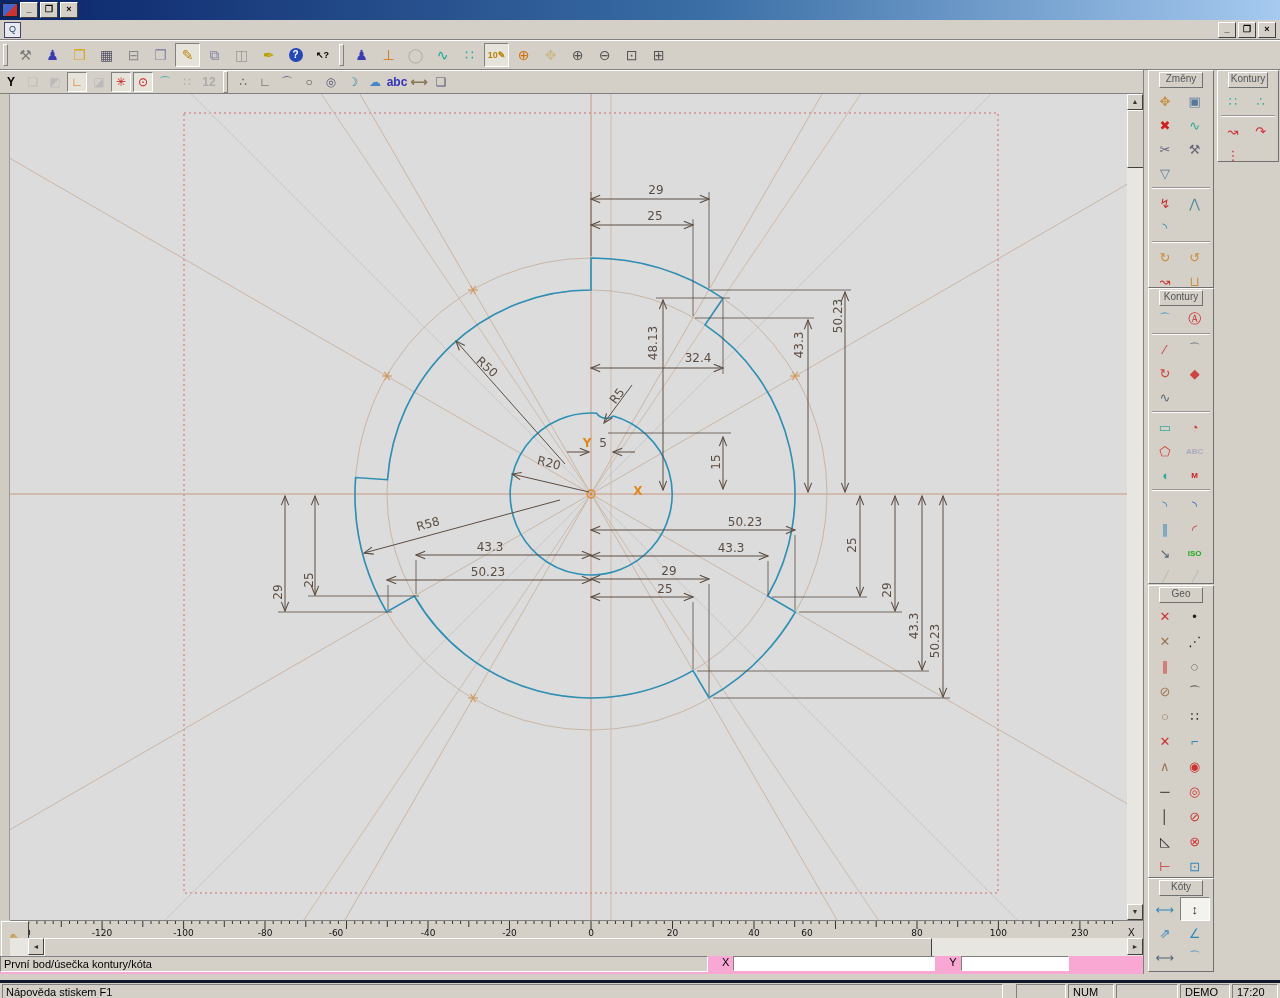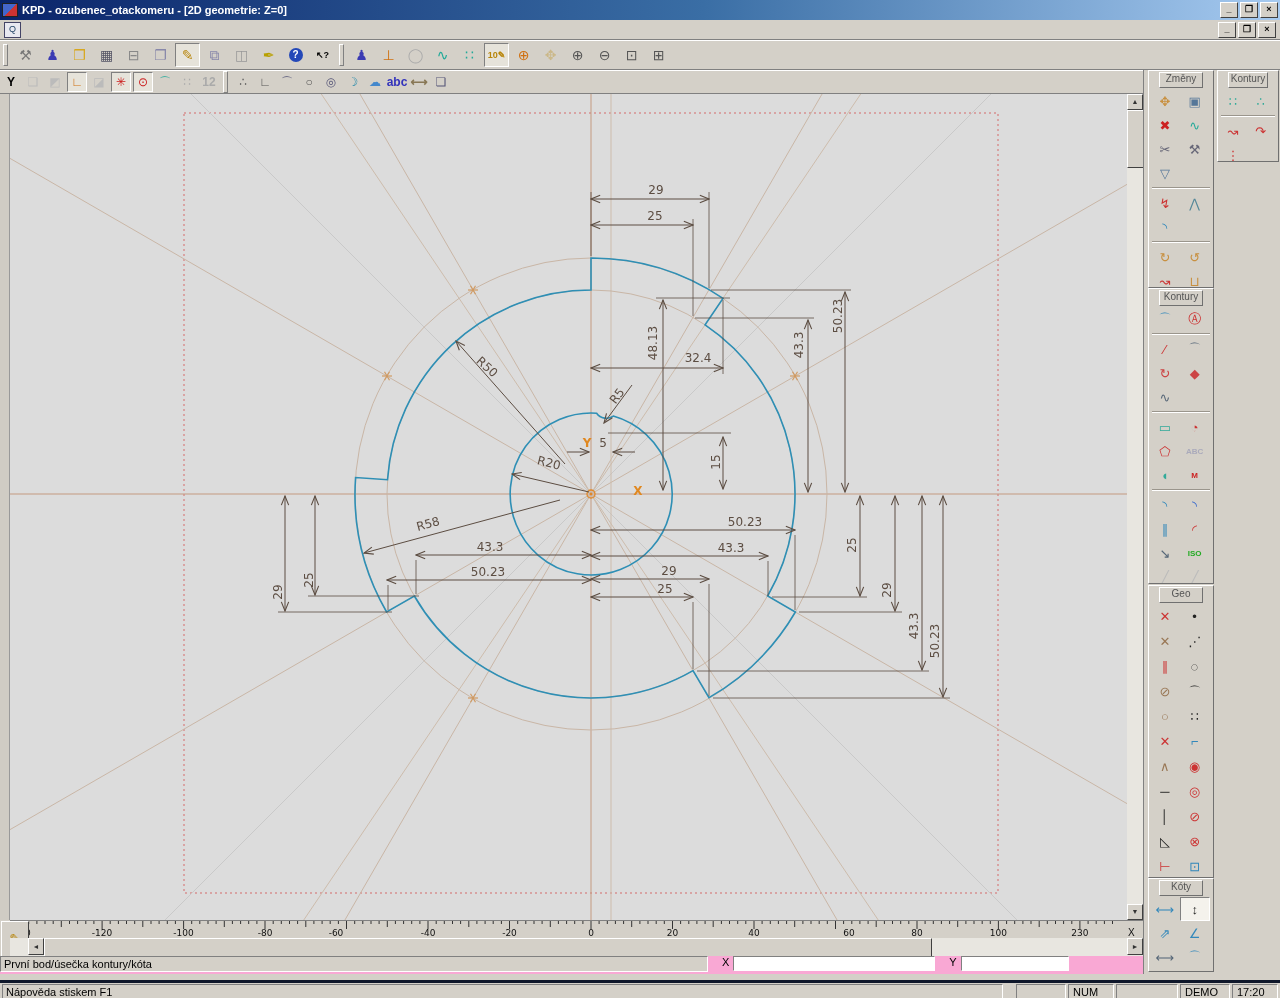--- a/index.html
+++ b/index.html
@@ -82,21 +82,20 @@
   .pal-sep{width:92%;height:0;border-top:1px solid #9a958c;border-bottom:1px solid #fff;margin:2px auto;}
   .pal-geo .pal-cell{height:25px;}
   .tiny-label{font-size:8px;font-weight:bold;}
 </style>
 </head>
 <body>
 <div id="root">
 
 <div id="titlebar" class="abs">
   <span id="app-icon"></span>
-  <span id="title-text">KPD - ozubenec_otackomeru - [2D geometrie: Z=0]</span>
   <span class="winbtn">_</span>
   <span class="winbtn">❐</span>
   <span class="winbtn">×</span>
 </div>
 
 <div id="menubar" class="abs">
   <span id="child-icon">Q</span>
   <span id="mdi-btns">
     <span class="winbtn">_</span>
     <span class="winbtn">❐</span>
@@ -325,21 +324,21 @@
 <span class="ruler-label" style="left: 10.57px;">-140</span>
       <span class="ruler-label" style="left: 92.06px;">-120</span>
       <span class="ruler-label" style="left: 173.55px;">-100</span>
       <span class="ruler-label" style="left: 255.04px;">-80</span>
       <span class="ruler-label" style="left: 326px;">-60</span>
       <span class="ruler-label" style="left: 418.02px;">-40</span>
       <span class="ruler-label" style="left: 499.51px;">-20</span>
       <span class="ruler-label" style="left: 581px;">0</span>
       <span class="ruler-label" style="left: 662.49px;">20</span>
       <span class="ruler-label" style="left: 743.98px;">40</span>
-      <span class="ruler-label" style="left: 826px; padding-left: 26px;">60</span>
+      <span class="ruler-label" style="left: 784px; padding-left: 26px;">60</span>
       <span class="ruler-label" style="left: 906.96px;">80</span>
       <span class="ruler-label" style="left: 988.45px;">100</span>
       <span class="ruler-label" style="left: 1069.94px;">230</span>
     </div>
 <div id="pencil-btn" class="abs">✎</div>
 
 <div id="hscroll" class="abs sb">
   <div class="sb-btn abs" style="left:18px;top:0;width:16px;height:17px;line-height:15px;">◄</div>
   <div class="sb-thumb abs" style="left:34px;top:0;width:886px;height:17px;"></div>
   <div class="sb-btn abs" style="left:1117px;top:0;width:16px;height:17px;line-height:15px;">►</div>

